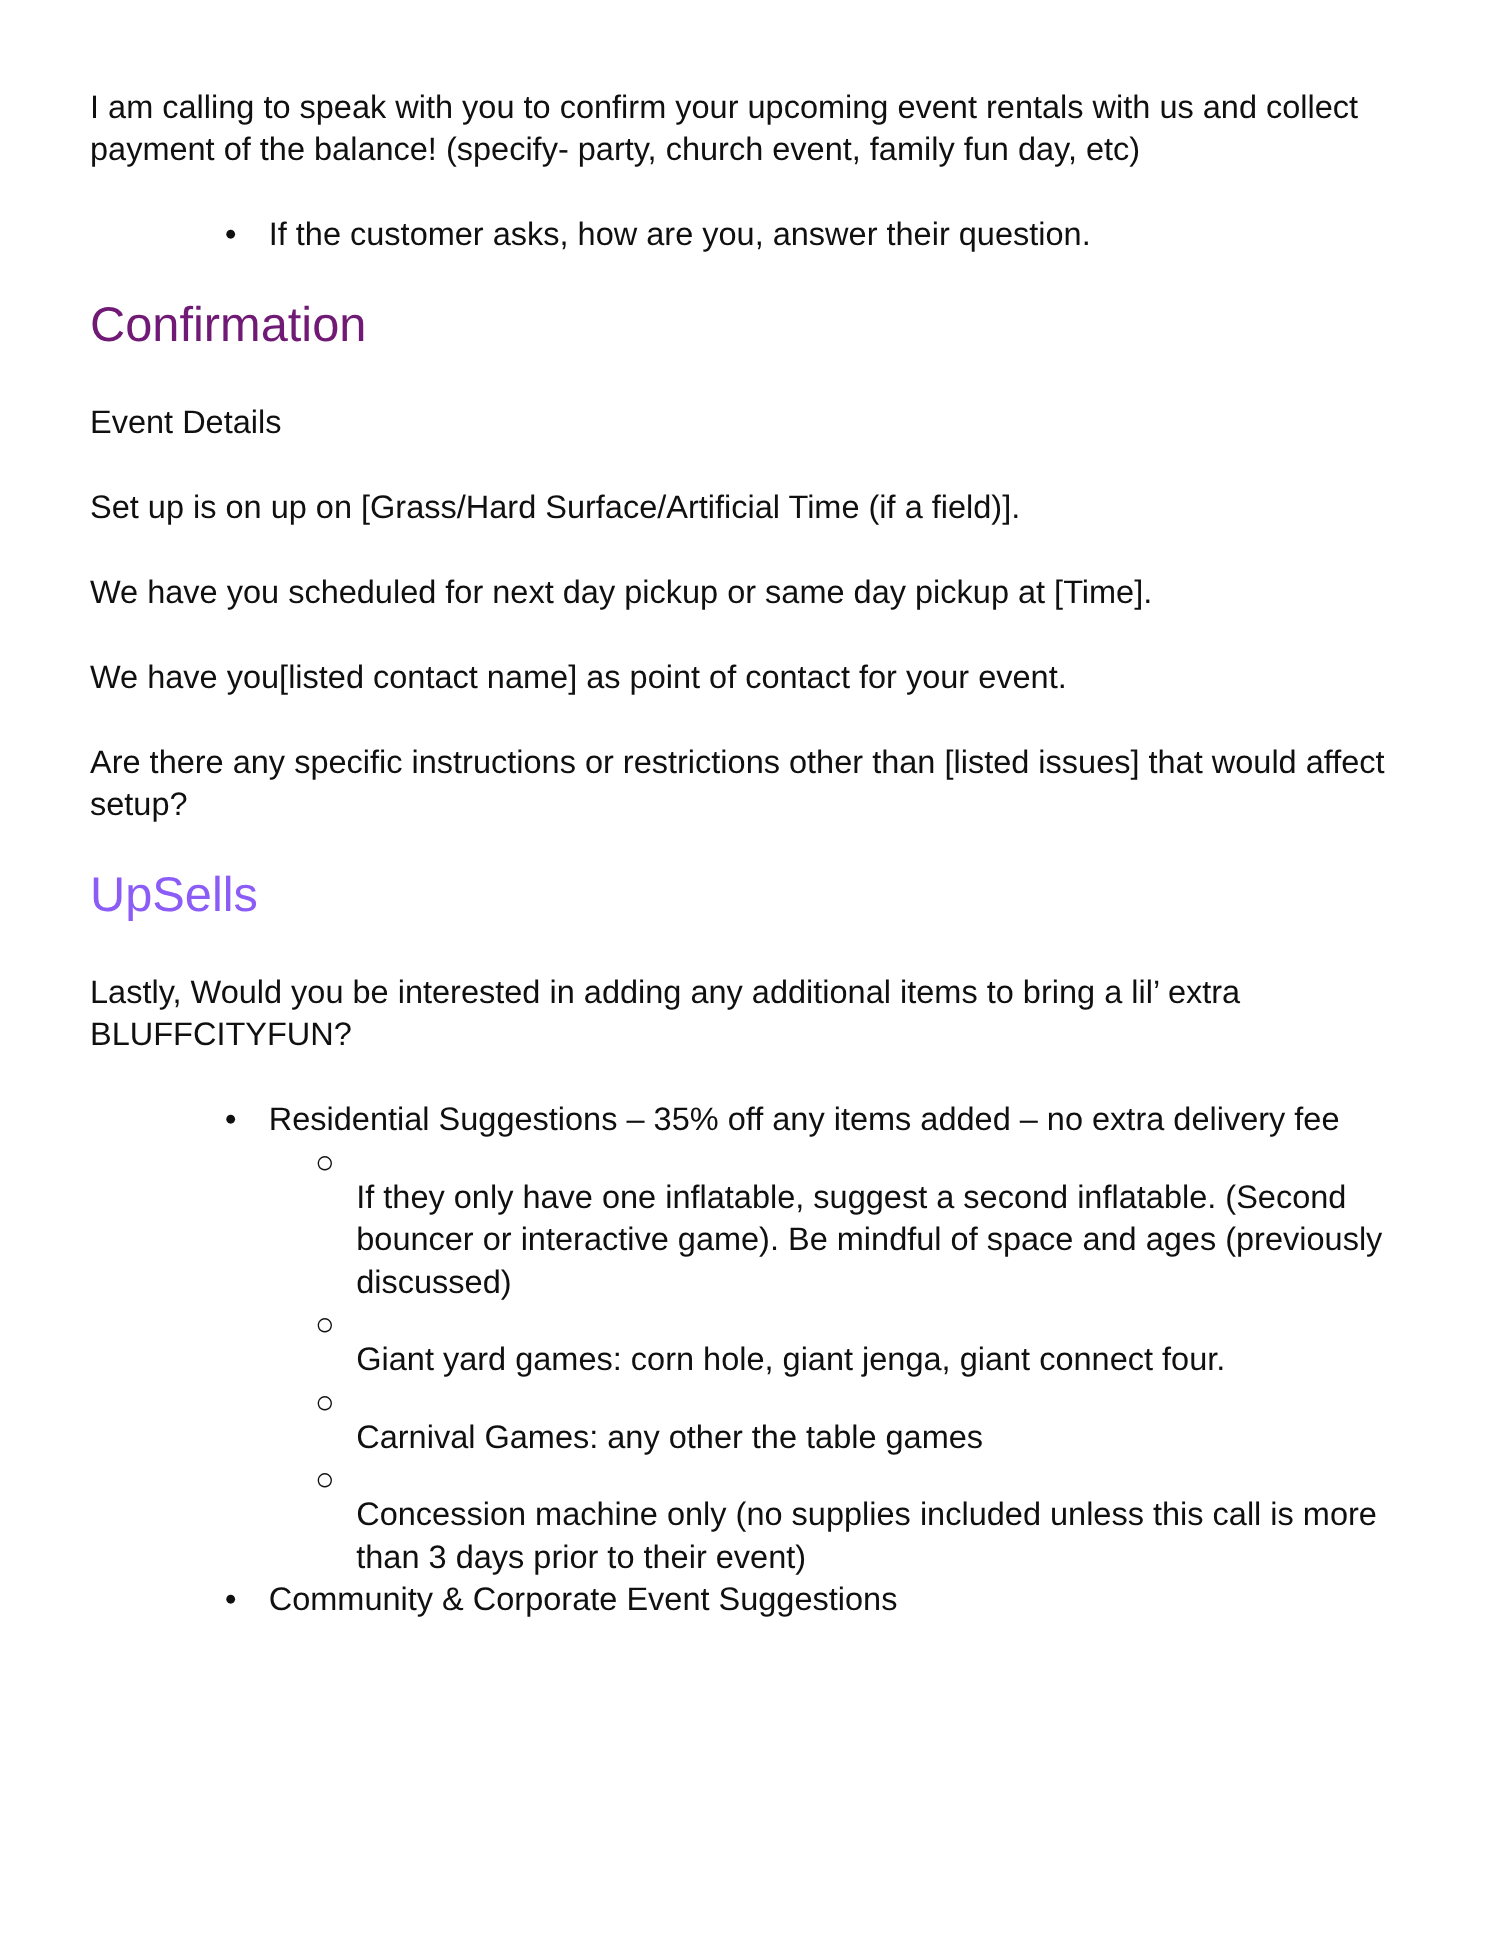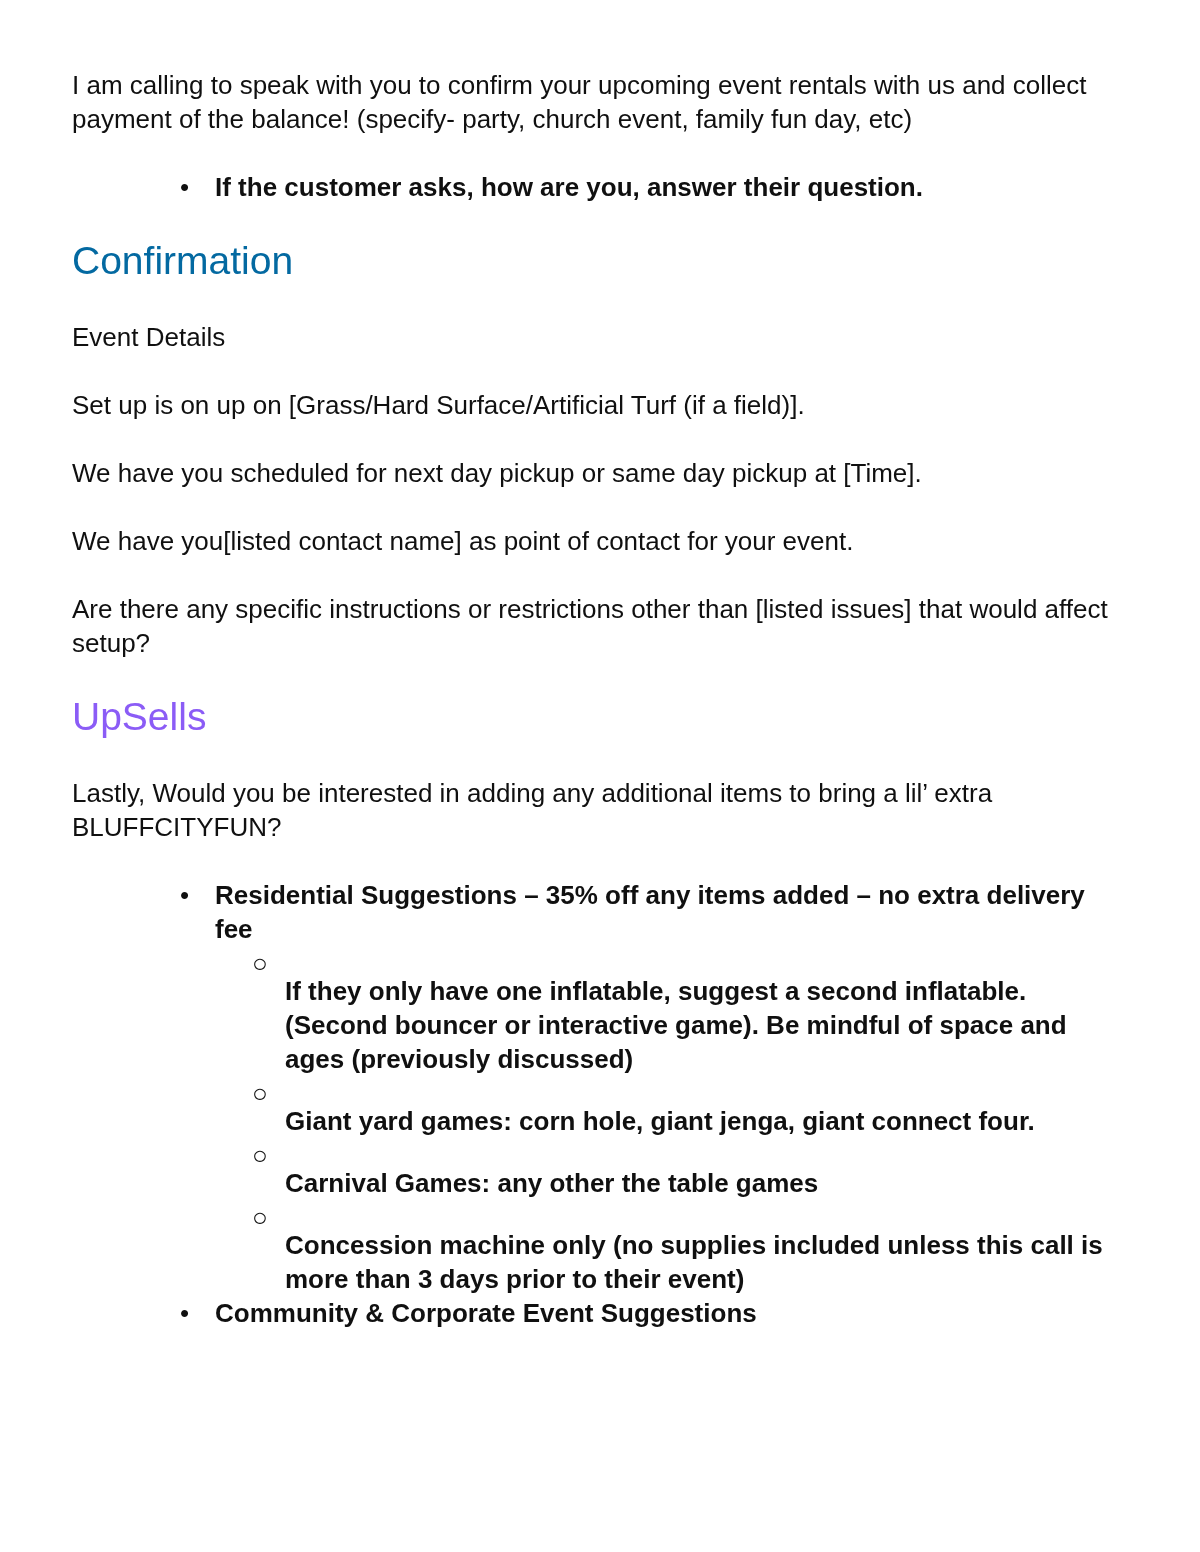--- a/index.html
+++ b/index.html
@@ -43,42 +43,42 @@
     margin: 0;
   }
   .li .marker {
     flex: none;
     text-align: left;
   }
   .li.lvl1 { margin-left: 108px; }
   .li.lvl1 .marker { width: 35px; padding-left: 0; }
   .li.lvl2 { margin-left: 180px; }
   .li.lvl2 .marker { width: 33px; }
-  .li .li-text { flex: 1 1 auto; max-width: 913px; font-weight: bold; }
+  .li .li-text { flex: 1 1 auto; max-width: 913px; }
   .li.lvl2 .li-text { max-width: 843px; margin-top: 28px; }
 </style>
 </head>
 <body style="color: rgb(16, 16, 16); background: rgb(255, 255, 255);">
 
 <div class="page">
   <div class="doc">
 
     <p>I am calling to speak with you to confirm your upcoming event rentals with us and collect payment of the balance! (specify- party, church event, family fun day, etc)</p>
 
     <ul class="blist">
       <li class="li lvl1">
         <span class="marker">•</span>
         <span class="li-text">If the customer asks, how are you, answer their question.</span>
       </li>
     </ul>
 
-    <h1 class="doc-heading" id="h-confirmation" style="color: #0369a1;">Confirmation</h1>
+    <h1 class="doc-heading" id="h-confirmation" style="color: #701a75;">Confirmation</h1>
 
     <p>Event Details</p>
-    <p>Set up is on up on [Grass/Hard Surface/Artificial Turf (if a field)].</p>
+    <p>Set up is on up on [Grass/Hard Surface/Artificial Time (if a field)].</p>
     <p>We have you scheduled for next day pickup or same day pickup at [Time].</p>
     <p>We have you[listed contact name] as point of contact for your event.</p>
     <p>Are there any specific instructions or restrictions other than [listed issues] that would affect setup?</p>
 
     <h1 class="doc-heading" id="h-upsells" style="color: #8b5cf6;">UpSells</h1>
 
     <p>Lastly, Would you be interested in adding any additional items to bring a lil’ extra BLUFFCITYFUN?</p>
 
     <ul class="blist last">
       <li class="li lvl1">

